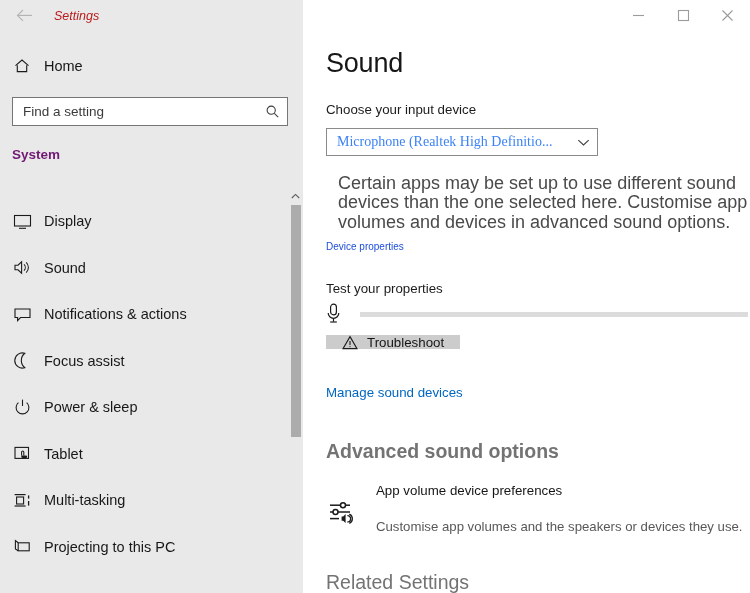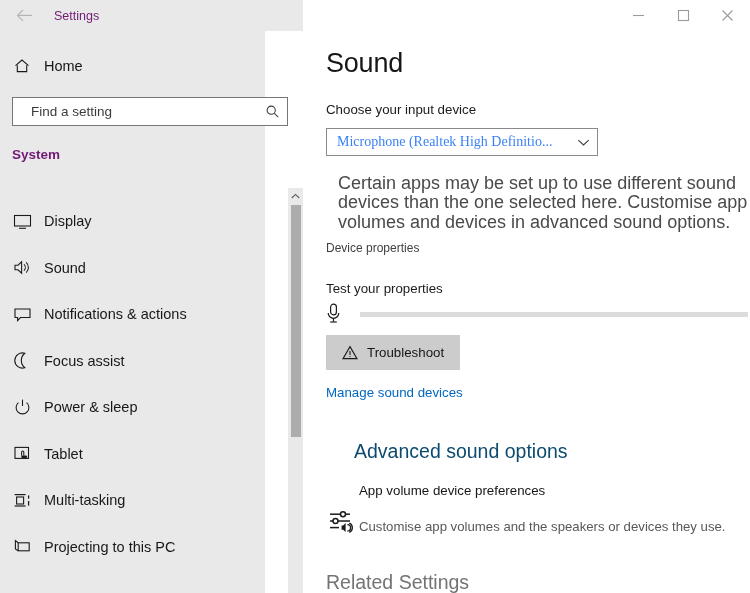--- a/index.html
+++ b/index.html
@@ -24,51 +24,51 @@
     position: absolute; top: 0; left: 303px; width: 447px; height: 31px;
     background: #ffffff;
   }
   #back-btn {
     position: absolute; left: 8px; top: 0; width: 34px; height: 31px;
     display: flex; align-items: center; justify-content: center;
   }
   #win-title {
     position: absolute; left: 54px; top: 0; height: 31px;
     display: flex; align-items: center;
-    font-size: 12.5px; color: #701a75;
+    font-size: 12.5px; color: #b91c1c; font-style: italic;
   }
   .wctrl {
     position: absolute; top: 0; height: 31px; width: 44px;
     display: flex; align-items: center; justify-content: center;
     color: #9b9b9b;
   }
   #btn-min { right: 90px; }
   #btn-max { right: 45px; }
   #btn-close { right: 1px; }
 
   
   #sidebar {
-    position: absolute; left: 0; top: 0; width: 265px; height: 593px;
+    position: absolute; left: 0; top: 0; width: 303px; height: 593px;
     background: #e9e9e9;
   }
   #home-row {
     position: absolute; left: 0; top: 51px; width: 290px; height: 30px;
     display: flex; align-items: center;
   }
   #home-row .ico { width: 44px; display: flex; justify-content: center; align-items: center; }
   #home-label { font-size: 14.5px; color: #161616; }
 
   #search-wrap {
     position: absolute; left: 12px; top: 97px; width: 276px; height: 29px;
     background: #ffffff; border: 1px solid #767676;
     display: flex; align-items: center;
   }
   #search-input {
     flex: 1; height: 100%; border: none; outline: none;
-    background: transparent; padding-left: 18px;
+    background: transparent; padding-left: 10px;
     font-family: "Liberation Sans", sans-serif;
     font-size: 13.5px; color: #4c1d95;
   }
   #search-input::placeholder { color: #3b3b3b; opacity: 1; }
   #search-icon-btn {
     width: 30px; height: 100%;
     display: flex; align-items: center; justify-content: center;
   }
 
   #section-head {
@@ -126,55 +126,55 @@
   }
   #dd-device-chev {
     width: 28px; display: flex; align-items: center; justify-content: center;
   }
   #desc-paragraph {
     position: absolute; left: 35px; top: 174px; width: 422px;
     font-size: 18px; line-height: 19.4px; color: #4a4a4a;
   }
   #link-device-props {
     position: absolute; left: 23px; top: 241px;
-    font-size: 12px; color: #404040; cursor: pointer;
+    font-size: 10px; color: #1d4ed8; cursor: pointer;
   }
   #lbl-test-mic {
     position: absolute; left: 23px; top: 281px;
     font-size: 13.3px; color: #1c1c1c;
   }
   #mic-meter-row {
     position: absolute; left: 23px; top: 301px; width: 422px; height: 26px;
     display: flex; align-items: center;
   }
   #mic-icon-box { width: 30px; display: flex; align-items: center; justify-content: flex-start; }
   #mic-meter {
     flex: 1; height: 5px; background: #dcdcdc; margin-left: 4px;
   }
   #btn-troubleshoot {
-    position: absolute; left: 23px; top: 335px; height: 35px;
+    position: absolute; left: 23px; top: 335px; height: 14px;
     min-width: 133px;
     background: #cccccc; border: none;
     display: flex; align-items: center; justify-content: center;
     gap: 9px; padding: 0 16px;
     cursor: pointer;
     font-family: "Liberation Sans", sans-serif;
   }
   #btn-troubleshoot .lbl { font-size: 13.3px; color: #161616; }
   #link-manage-devices {
     position: absolute; left: 23px; top: 385px;
     font-size: 13.3px; color: #0067c0; cursor: pointer;
   }
   #adv-heading {
     position: absolute; left: 23px; top: 440px;
-    font-size: 19.5px; color: #0c4a6e; font-weight: normal; margin-left: 28px;
+    font-size: 19.5px; color: #737373; font-weight: bold;
   }
   #app-vol-row {
     position: absolute; left: 23px; top: 483px; width: 420px;
-    display: flex; align-items: flex-end; gap: 3px;
+    display: flex; align-items: center; gap: 20px;
   }
   #app-vol-icon { width: 30px; min-width: 30px; padding-top: 6px;
                   display: flex; justify-content: center; }
   #app-vol-title { font-size: 13.3px; color: #161616; }
   #app-vol-sub { font-size: 13.2px; color: #585858; margin-top: 21px; }
   #related-heading {
     position: absolute; left: 23px; top: 571px;
     font-size: 19.5px; color: #737373; font-weight: normal;
   }
   svg { display: block; }

